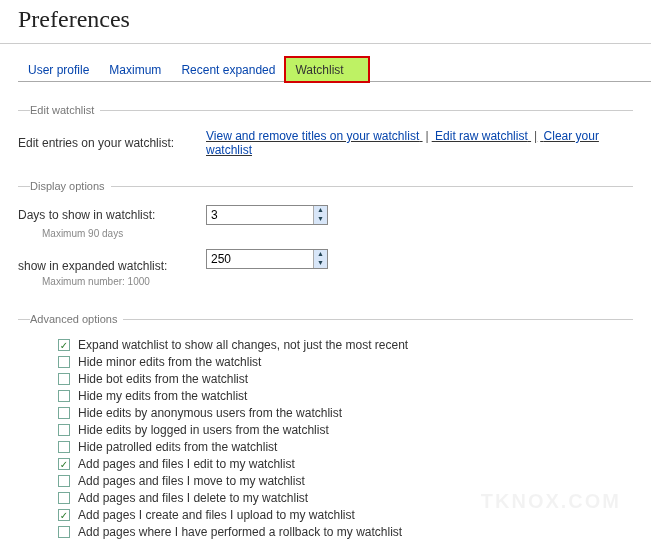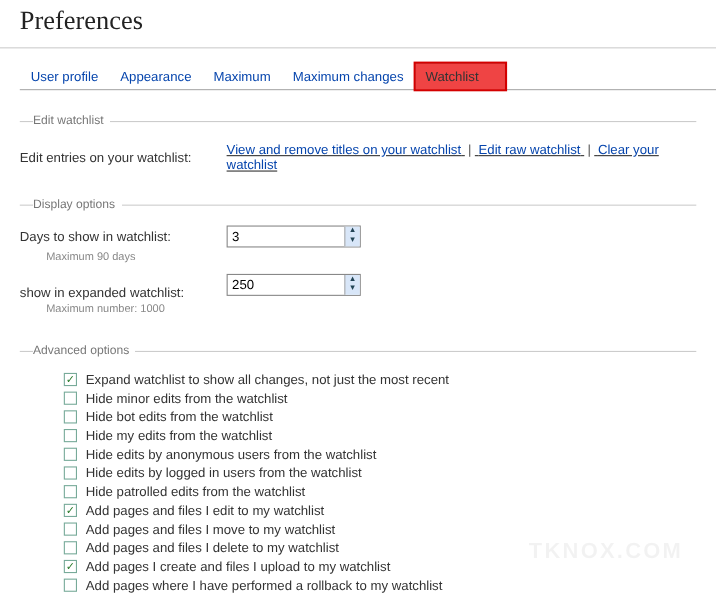--- a/index.html
+++ b/index.html
@@ -31,21 +31,21 @@
     font-size: 12px;
     color: #0645ad;
     cursor: pointer;
     border: 1px solid transparent;
     border-bottom: none;
     position: relative;
     top: 1px;
   }
   .tab.active {
     color: #333;
-    background: #ef4444;
+    background: #bef264;
     border: 1px solid #aaa;
     border-bottom: 1px solid #fff;
   }
   .tab.highlight {
     outline: 2px solid #d40000;
     outline-offset: -1px;
     padding-right: 24px;
   }
   .content {
     padding: 8px 18px 10px 18px;
@@ -142,23 +142,22 @@
     pointer-events: none;
   }
 </style>
 </head>
 <body>
 
 <div class="page-title">Preferences</div>
 
 <div class="tabs">
   <div class="tab">User profile</div>
-  <div class="tab">Appearance</div>
   <div class="tab">Maximum</div>
-  <div class="tab">Maximum changes</div>
+  <div class="tab">Recent expanded</div>
   <div class="tab active highlight">Watchlist</div>
 </div>
 
 <div class="content">
 
   <fieldset>
     <legend>Edit watchlist</legend>
     <div class="row">
       <div class="lbl">Edit entries on your watchlist:</div>
       <div class="val">

